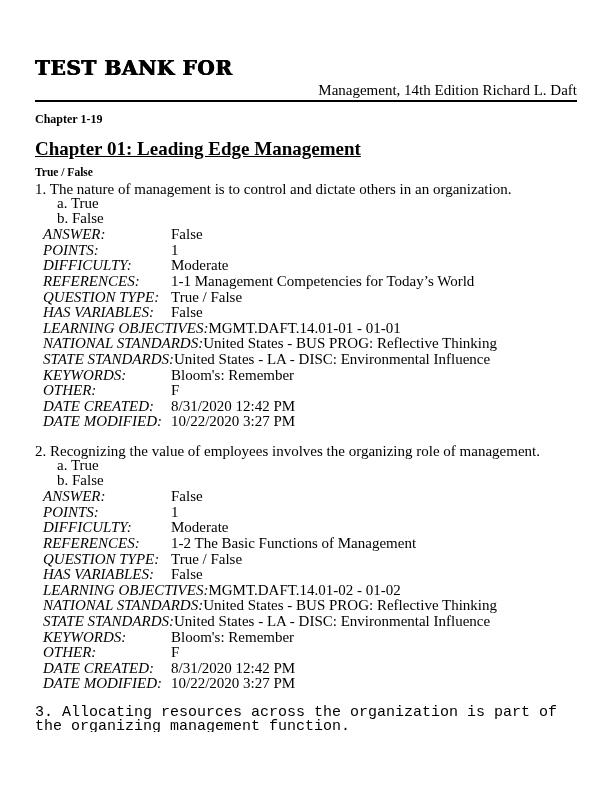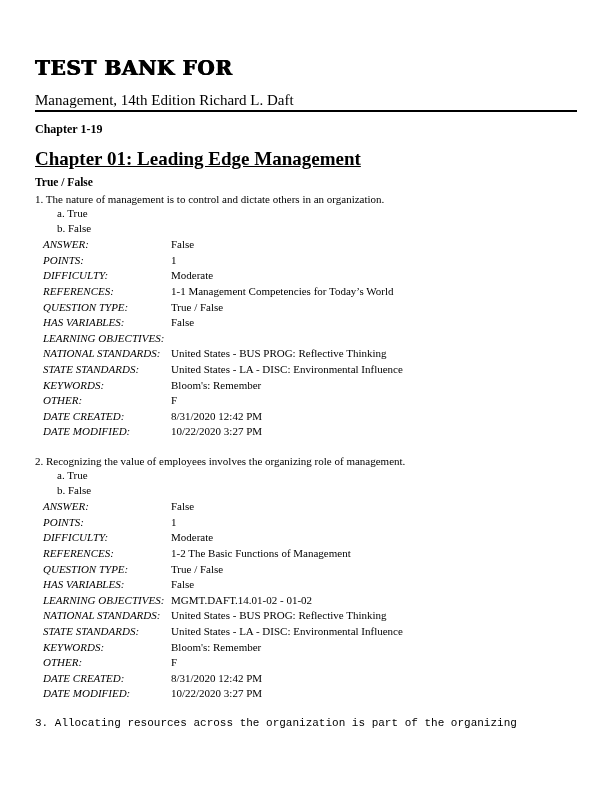--- a/index.html
+++ b/index.html
@@ -20,21 +20,22 @@
     font-family:"DejaVu Serif","Liberation Serif",serif;
     font-weight:bold;
     font-size:20px;
     line-height:24px;
     letter-spacing:0.6px;
     text-shadow:0.6px 0 0 #000, -0.3px 0 0 #000;
   }
   .subtitle {
     font-size:15px;
     line-height:17px;
-    margin-top:12px;
+    margin-top:2px;
+    text-align:right;
   }
   .header-rule {
     border:none;
     border-top:2px solid #000;
     margin-top:1px;
   }
   .chapter-range {
     font-weight:bold;
     font-size:12px;
     line-height:14px;
@@ -46,21 +47,21 @@
     font-size:19px;
     line-height:15px;
     text-decoration:underline;
   }
   .section-label {
     margin-top:9px;
     font-weight:bold;
     font-size:11.5px;
     line-height:14px;
   }
-  .questions { font-size:11px; }
+  .questions { font-size:15px; }
   .question { margin-top:3px; margin-bottom:14px; }
   .question:last-child { margin-bottom:0;font-family:Liberation Mono, monospace; }
   .question-text { line-height:14.4px; }
   .question-option { line-height:14.4px; margin-left:22px; }
   .metadata { margin-top:2px;margin-left:8px; }
   .meta-row { display:flex; line-height:15.6px; }
   .meta-label {
     flex:0 0 128px;
     font-style:italic;
     white-space:nowrap;
@@ -118,20 +119,21 @@
             <div class="meta-row">
               <span class="meta-label">QUESTION TYPE:</span>
               <span class="meta-value">True / False</span>
             </div>
             <div class="meta-row">
               <span class="meta-label">HAS VARIABLES:</span>
               <span class="meta-value">False</span>
             </div>
             <div class="meta-row">
               <span class="meta-label">LEARNING OBJECTIVES:</span>
+              <span class="meta-value">MGMT.DAFT.14.01-01 - 01-01</span>
             </div>
             <div class="meta-row">
               <span class="meta-label">NATIONAL STANDARDS:</span>
               <span class="meta-value">United States - BUS PROG: Reflective Thinking</span>
             </div>
             <div class="meta-row">
               <span class="meta-label">STATE STANDARDS:</span>
               <span class="meta-value">United States - LA - DISC: Environmental Influence</span>
             </div>
             <div class="meta-row">

